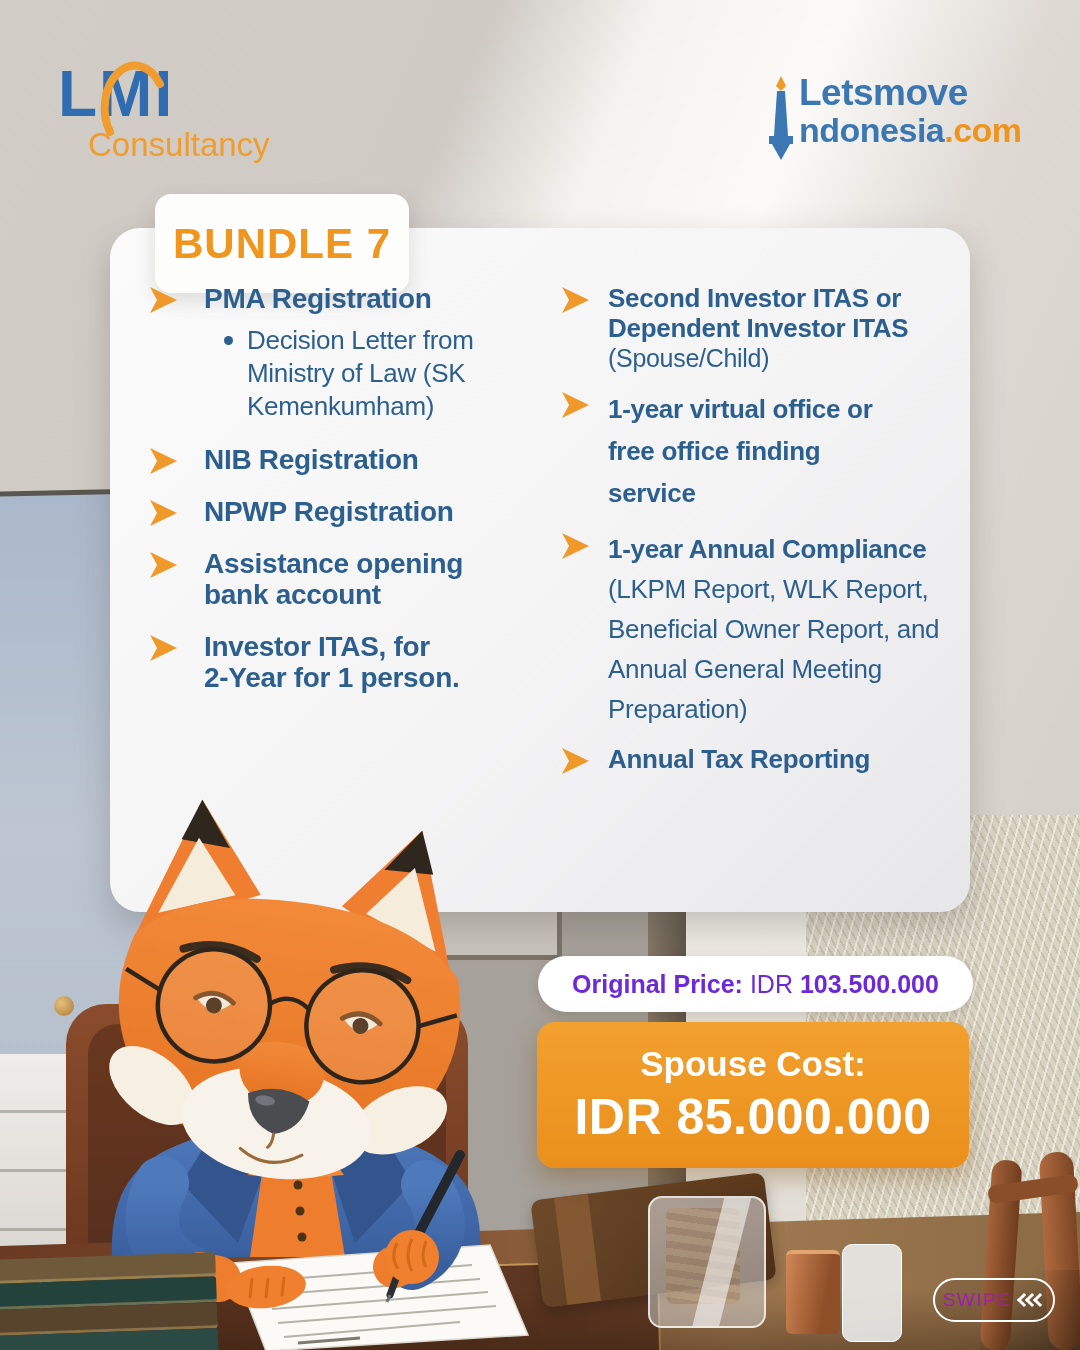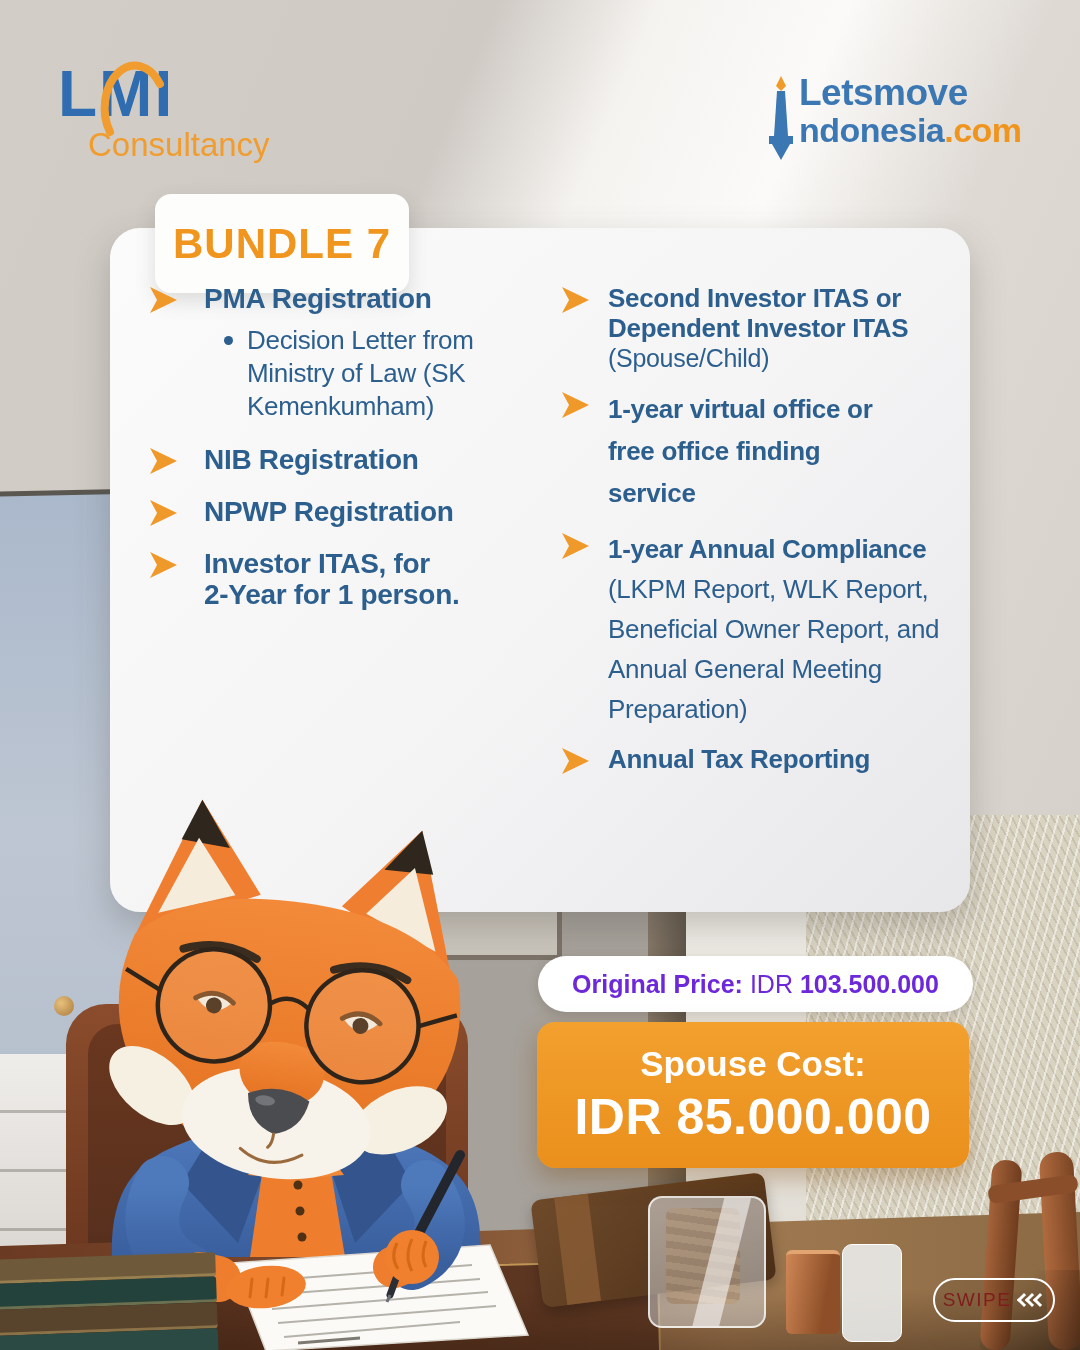--- a/index.html
+++ b/index.html
@@ -86,21 +86,21 @@
   .price-pill .b{font-weight:bold;}
   .bundle-box{left:537px;top:1022px;width:432px;height:146px;z-index:7;border-radius:18px;
     background:linear-gradient(180deg,#f2a02e,#ea8f1c);box-shadow:0 10px 24px rgba(120,70,10,.35);
     display:flex;flex-direction:column;align-items:center;justify-content:center;gap:4px;}
   .bc-label{position:static!important;font-size:35px;font-weight:bold;color:#fff;}
   .bc-amount{position:static!important;font-size:50px;font-weight:bold;color:#fff;letter-spacing:.5px;}
 
   
   .swipe{left:933px;top:1278px;width:122px;height:44px;z-index:8;border:2.5px solid #fff;border-radius:24px;
     background:rgba(60,40,25,.12);display:flex;align-items:center;justify-content:center;gap:10px;cursor:pointer;}
-  .swipe-label{position:static!important;font-size:19px;letter-spacing:1.5px;color:#7f1d1d;}
+  .swipe-label{position:static!important;font-size:19px;letter-spacing:1.5px;color:#a21caf;}
   .chevrons{position:static!important;display:flex;}
   .chev{position:static!important;width:10px;height:10px;border-left:3px solid #fff;border-bottom:3px solid #fff;
     transform:rotate(45deg);margin-left:-2px;}
 
   
   .lmi{left:58px;top:62px;z-index:2;}
   .lmi-acronym{position:static!important;font-size:64px;line-height:64px;font-weight:bold;color:#2f6cb0;letter-spacing:2px;}
   .lmi-swoosh{left:40px;top:-20px;}
   .lmi-subtitle{position:static!important;display:block;margin:0 12px 0 30px;font-size:33px;font-weight:500;color:#f09c2e;}
   .letsmove{left:768px;top:74px;z-index:2;display:flex;}
@@ -209,20 +209,27 @@
     <div class="svc" data-name="service-item-nib">
       <span class="arrow" data-name="arrow-bullet-icon"></span>
       <div class="svc-text">
         <div class="t-line">NIB Registration</div>
       </div>
     </div>
     <div class="svc" data-name="service-item-npwp">
       <span class="arrow" data-name="arrow-bullet-icon"></span>
       <div class="svc-text">
         <div class="t-line">NPWP Registration</div>
+      </div>
+    </div>
+    <div class="svc" data-name="service-item-bank-account">
+      <span class="arrow" data-name="arrow-bullet-icon"></span>
+      <div class="svc-text">
+        <div class="t-line">Assistance opening</div>
+        <div class="t-line">bank account</div>
       </div>
     </div>
     <div class="svc" data-name="service-item-investor-itas">
       <span class="arrow" data-name="arrow-bullet-icon"></span>
       <div class="svc-text">
         <div class="t-line">Investor ITAS, for</div>
         <div class="t-line">2-Year for 1 person.</div>
       </div>
     </div>
   </div>

